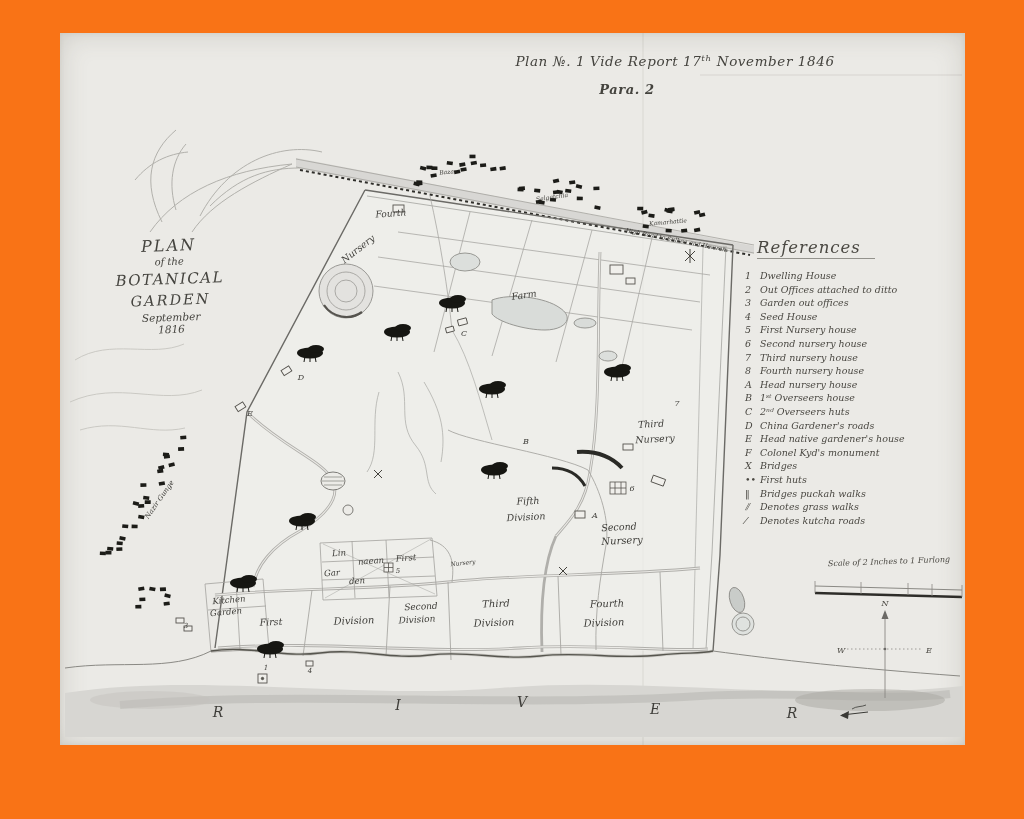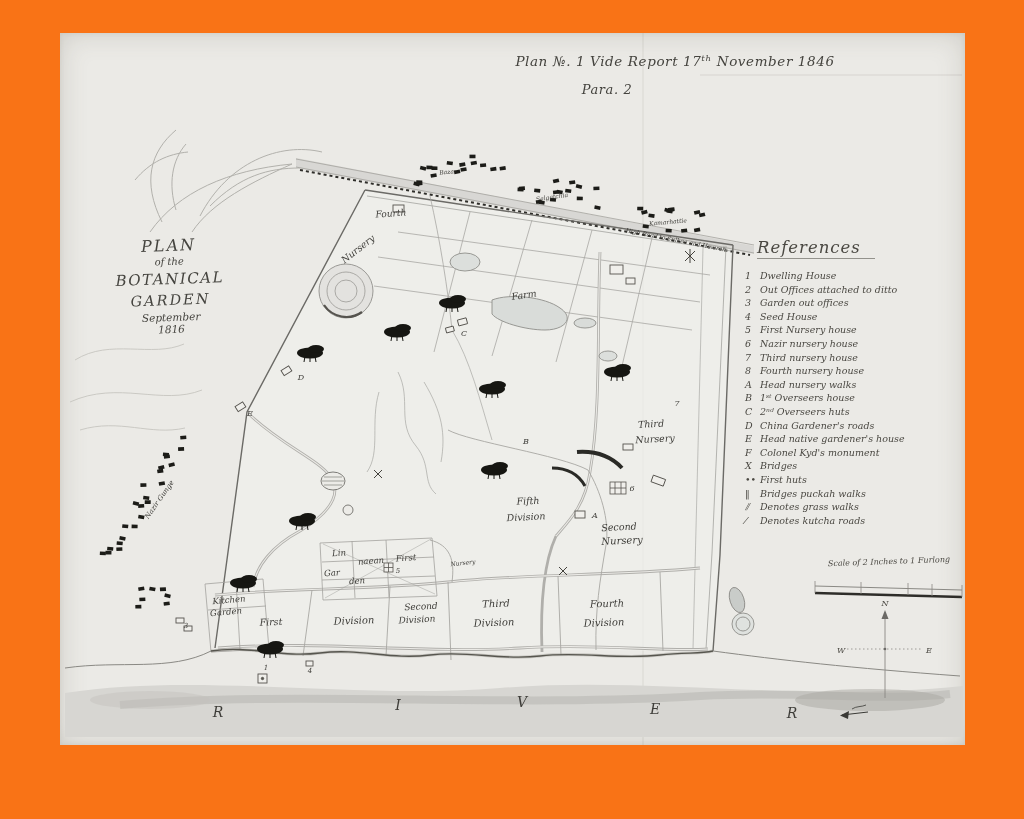--- a/index.html
+++ b/index.html
@@ -9,21 +9,21 @@
          box-shadow:inset 0 0 28px rgba(90,85,70,.20), inset 0 0 5px rgba(90,85,70,.10);}
   .crease-v{position:absolute;left:642px;top:33px;width:2px;height:712px;background:rgba(60,55,45,.05);}
   .crease-h{position:absolute;left:700px;top:74px;width:262px;height:2px;background:rgba(60,55,45,.06);}
   svg.draw{position:absolute;left:0;top:0;}
   #labels{position:absolute;left:0;top:0;width:1024px;height:819px;pointer-events:none;}
   .map-script{position:absolute;font-family:"DejaVu Serif",serif;font-style:italic;
               color:#3e3d39;white-space:nowrap;line-height:1;}
   .hdr{position:absolute;font-style:italic;color:#44433e;letter-spacing:.6px;white-space:nowrap;
        transform:translate(-50%,-50%);}
   .hdr1{left:675px;top:62px;font-size:13.5px;}
-  .hdr2{left:607px;top:89px;font-size:13px;}
+  .hdr2{left:627px;top:89px;font-size:13px;font-weight:bold;}
   .title-block{position:absolute;left:105px;top:236px;width:130px;text-align:center;
                color:#45443f;font-style:italic;transform:rotate(-2deg);}
   .tb0{font-size:16px;letter-spacing:2px;margin-bottom:1px;}
   .tb1{font-size:10px;margin-bottom:3px;}
   .tb2{font-size:15px;letter-spacing:1.5px;margin-bottom:4px;}
   .tb3{font-size:14.5px;letter-spacing:2px;margin-bottom:3px;}
   .tb4{font-size:10.5px;}
   .tb5{font-size:10.5px;}
   .refs{position:absolute;left:745px;top:238px;width:195px;color:#4a4842;}
   .refs h3{margin:0 0 10px 12px;font-size:16.5px;font-weight:normal;font-style:italic;
@@ -415,33 +415,33 @@
         <li>
           <span class="ref-key">4</span>
           <span class="ref-text">Seed House</span>
         </li>
         <li>
           <span class="ref-key">5</span>
           <span class="ref-text">First Nursery house</span>
         </li>
         <li>
           <span class="ref-key">6</span>
-          <span class="ref-text">Nazir nursery house</span>
+          <span class="ref-text">Second nursery house</span>
         </li>
         <li>
           <span class="ref-key">7</span>
           <span class="ref-text">Third nursery house</span>
         </li>
         <li>
           <span class="ref-key">8</span>
           <span class="ref-text">Fourth nursery house</span>
         </li>
         <li>
           <span class="ref-key">A</span>
-          <span class="ref-text">Head nursery walks</span>
+          <span class="ref-text">Head nursery house</span>
         </li>
         <li>
           <span class="ref-key">B</span>
           <span class="ref-text">1ˢᵗ Overseers house</span>
         </li>
         <li>
           <span class="ref-key">C</span>
           <span class="ref-text">2ⁿᵈ Overseers huts</span>
         </li>
         <li>

